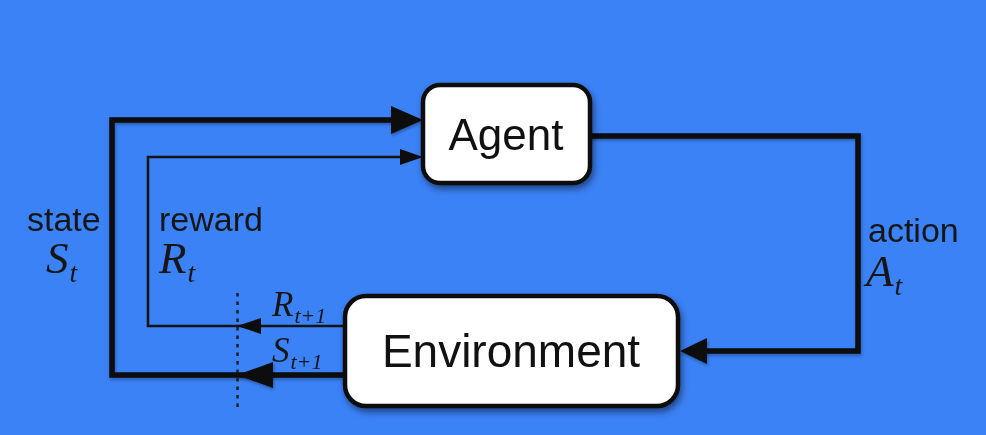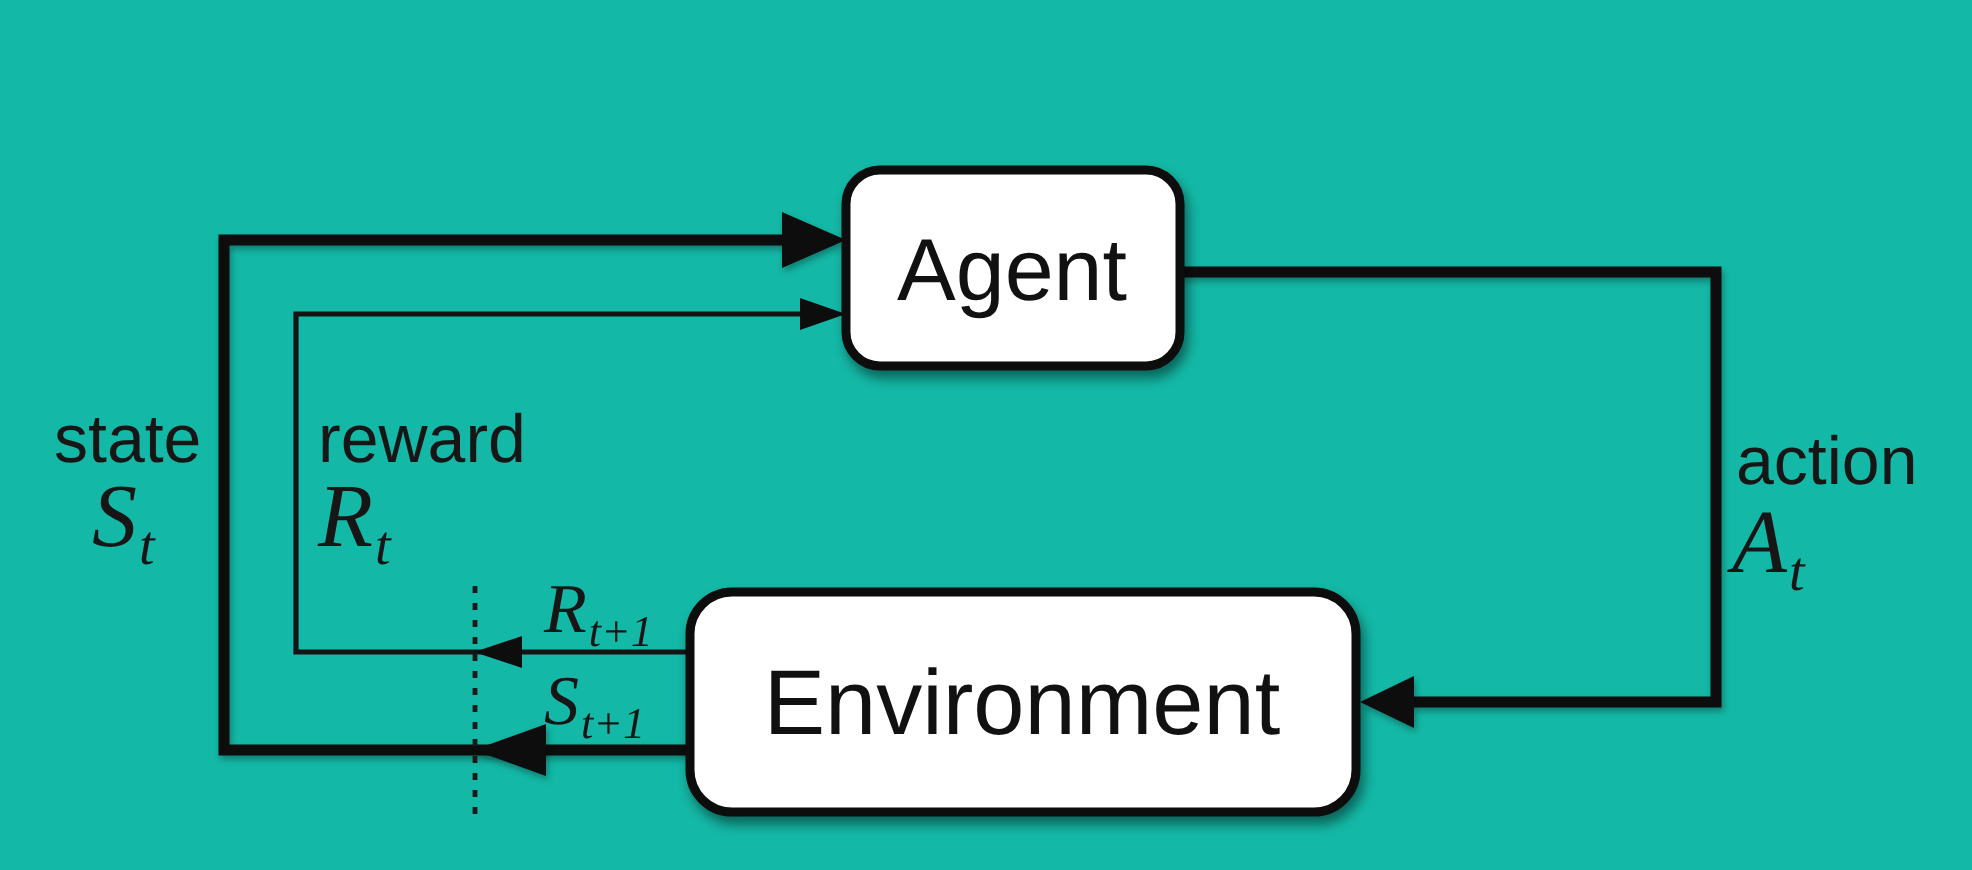--- a/index.html
+++ b/index.html
@@ -4,21 +4,21 @@
 <style>
   html, body {
     margin: 0;
     padding: 0;
     background: #ffffff;
   }
   .stage {
     position: relative;
     width: 986px;
     height: 435px;
-    background: #14b8a6;
+    background: #3b82f6;
     overflow: hidden;
     font-family: "Liberation Sans", sans-serif;
   }
   svg { display: block; }
 
   .node-box {
     fill: #ffffff;
     stroke: #0d0d0d;
     stroke-width: 4.5;
     filter: drop-shadow(2px 4px 3px rgba(0,0,0,0.45));

